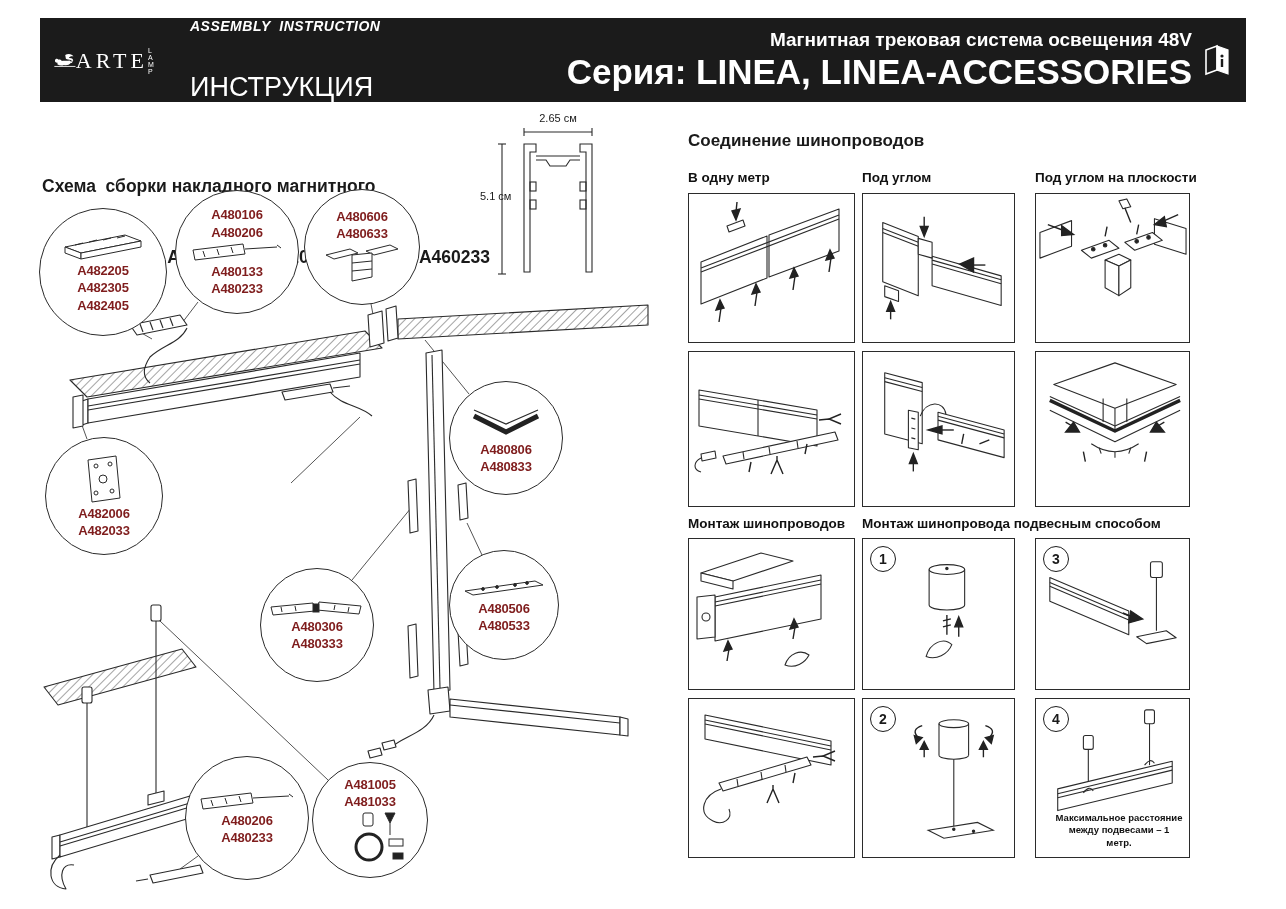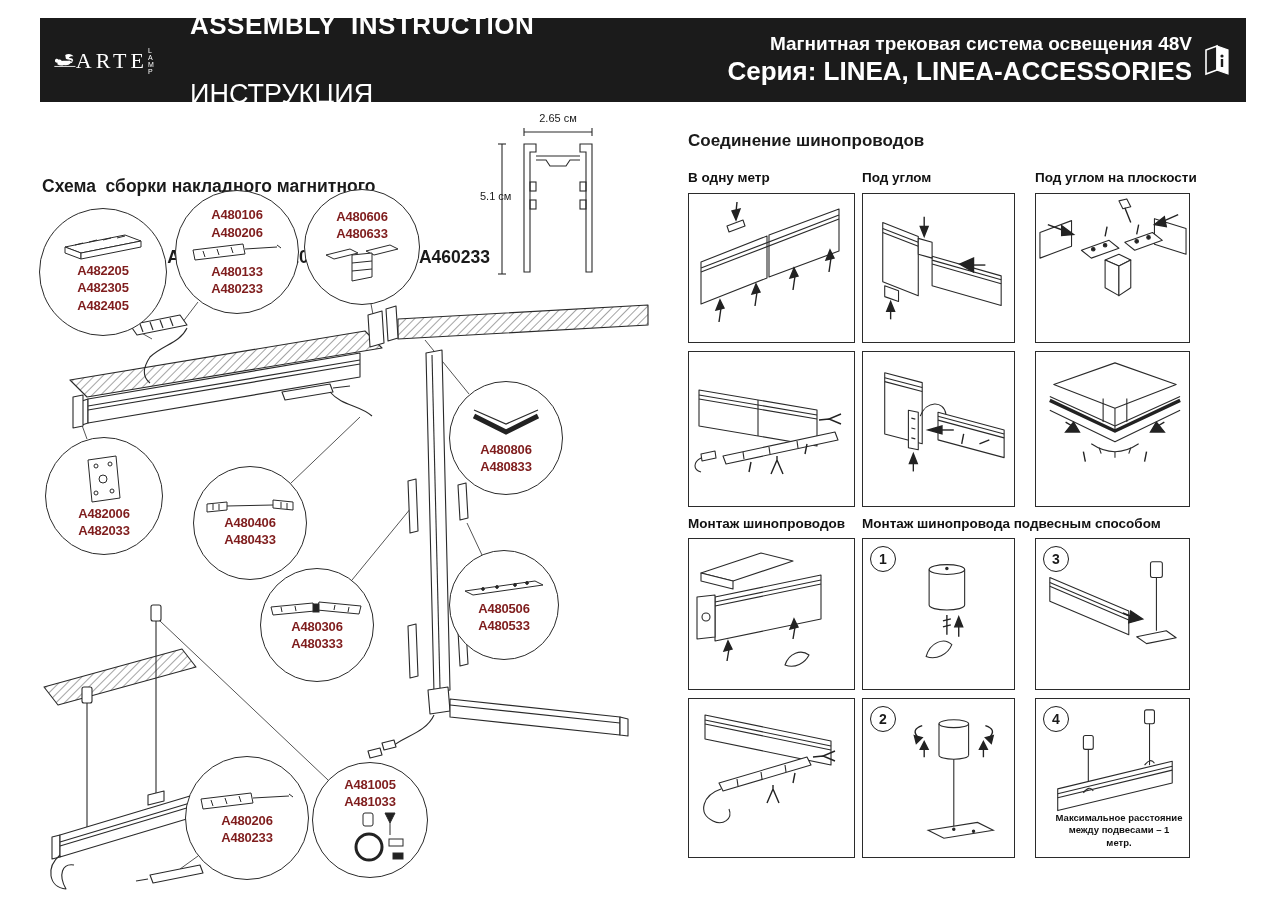--- a/index.html
+++ b/index.html
@@ -8,25 +8,25 @@
   .abs{position:absolute;}
   svg{display:block;}
 
   
   .topbar{left:40px;top:18px;width:1206px;height:84px;background:#1b1b1b;color:#fff;
           display:flex;align-items:center;}
   .brand{width:118px;margin-left:14px;display:flex;flex-direction:row;align-items:center;line-height:1;}
   .brand-name{font-family:"Liberation Serif","DejaVu Serif",serif;font-size:22px;letter-spacing:4px;margin-top:1px;}
   .brand-sub{font-size:7px;letter-spacing:7px;margin-top:2px;}
   .hd-left{margin-left:18px;white-space:pre-wrap;}
-  .hd-left .l1{font-size:26px;font-weight:700;letter-spacing:.5px;}
+  .hd-left .l1{font-size:14px;font-weight:700;letter-spacing:.5px;font-style:italic;}
   .hd-left .l2{font-size:27px;font-weight:400;margin-top:2px;}
   .hd-right{margin-left:auto;text-align:right;margin-right:10px;}
   .hd-right .l1{font-size:19px;font-weight:700;}
-  .hd-right .l2{font-size:26px;font-weight:700;margin-top:1px;margin-left:46px;}
+  .hd-right .l2{font-size:35px;font-weight:700;margin-top:1px;margin-left:46px;}
   .bookico{margin-right:14px;}
 
   
   .ltitle{left:42px;top:128px;font-size:17.5px;font-weight:700;line-height:1.35;white-space:pre-wrap;}
   .plabel{font-weight:700;font-size:13px;line-height:1.18;color:#7f1d1d;text-align:left;letter-spacing:-.2px;}
   .callout{position:absolute;border:1.4px solid #2b2b2b;border-radius:50%;background:#fff;
            display:flex;flex-direction:column;align-items:center;justify-content:center;gap:2px;box-sizing:border-box;}
   .dimlab{position:absolute;font-size:11px;font-weight:400;}
 
   
@@ -242,35 +242,20 @@
           <circle cx="28" cy="10" r="2"></circle>
           <circle cx="21" cy="25" r="4"></circle>
         <circle cx="14" cy="39" r="2"></circle>
           <circle cx="30" cy="37" r="2"></circle>
       </g>
     </svg>
     <span class="plabel">A482006</span>
     <span class="plabel">A482033</span>
   </div>
 
-  <div class="callout" style="left:163px;top:281px;width:114px;height:114px;">
-    <svg width="90" height="14" viewBox="0 0 90 14">
-      <g stroke="#2a2a2a" fill="#fff" stroke-width="1">
-        <polygon points="2,5 22,3 22,11 2,13"></polygon>
-          <polygon points="68,1 88,3 88,11 68,9"></polygon>
-          <line x1="22" y1="7" x2="68" y2="6"></line>
-        <line x1="8" y1="5" x2="8" y2="11"></line>
-          <line x1="14" y1="5" x2="14" y2="11"></line>
-          <line x1="76" y1="3" x2="76" y2="9"></line>
-          <line x1="82" y1="4" x2="82" y2="10"></line>
-      </g>
-    </svg>
-    <span class="plabel">A480406</span>
-    <span class="plabel">A480433</span>
-  </div>
 
   <div class="callout" style="left:230px;top:383px;width:114px;height:114px;">
     <svg width="96" height="18" viewBox="0 0 96 18">
       <g stroke="#2a2a2a" fill="#fff" stroke-width="1">
         <polygon points="2,8 44,4 46,12 4,16"></polygon>
           <polygon points="50,3 92,7 90,15 48,11"></polygon>
         <rect x="44" y="5" width="6" height="8" fill="#222"></rect>
         <line x1="12" y1="8" x2="13" y2="13"></line>
           <line x1="26" y1="7" x2="27" y2="12"></line>
           <line x1="66" y1="6" x2="65" y2="11"></line>

